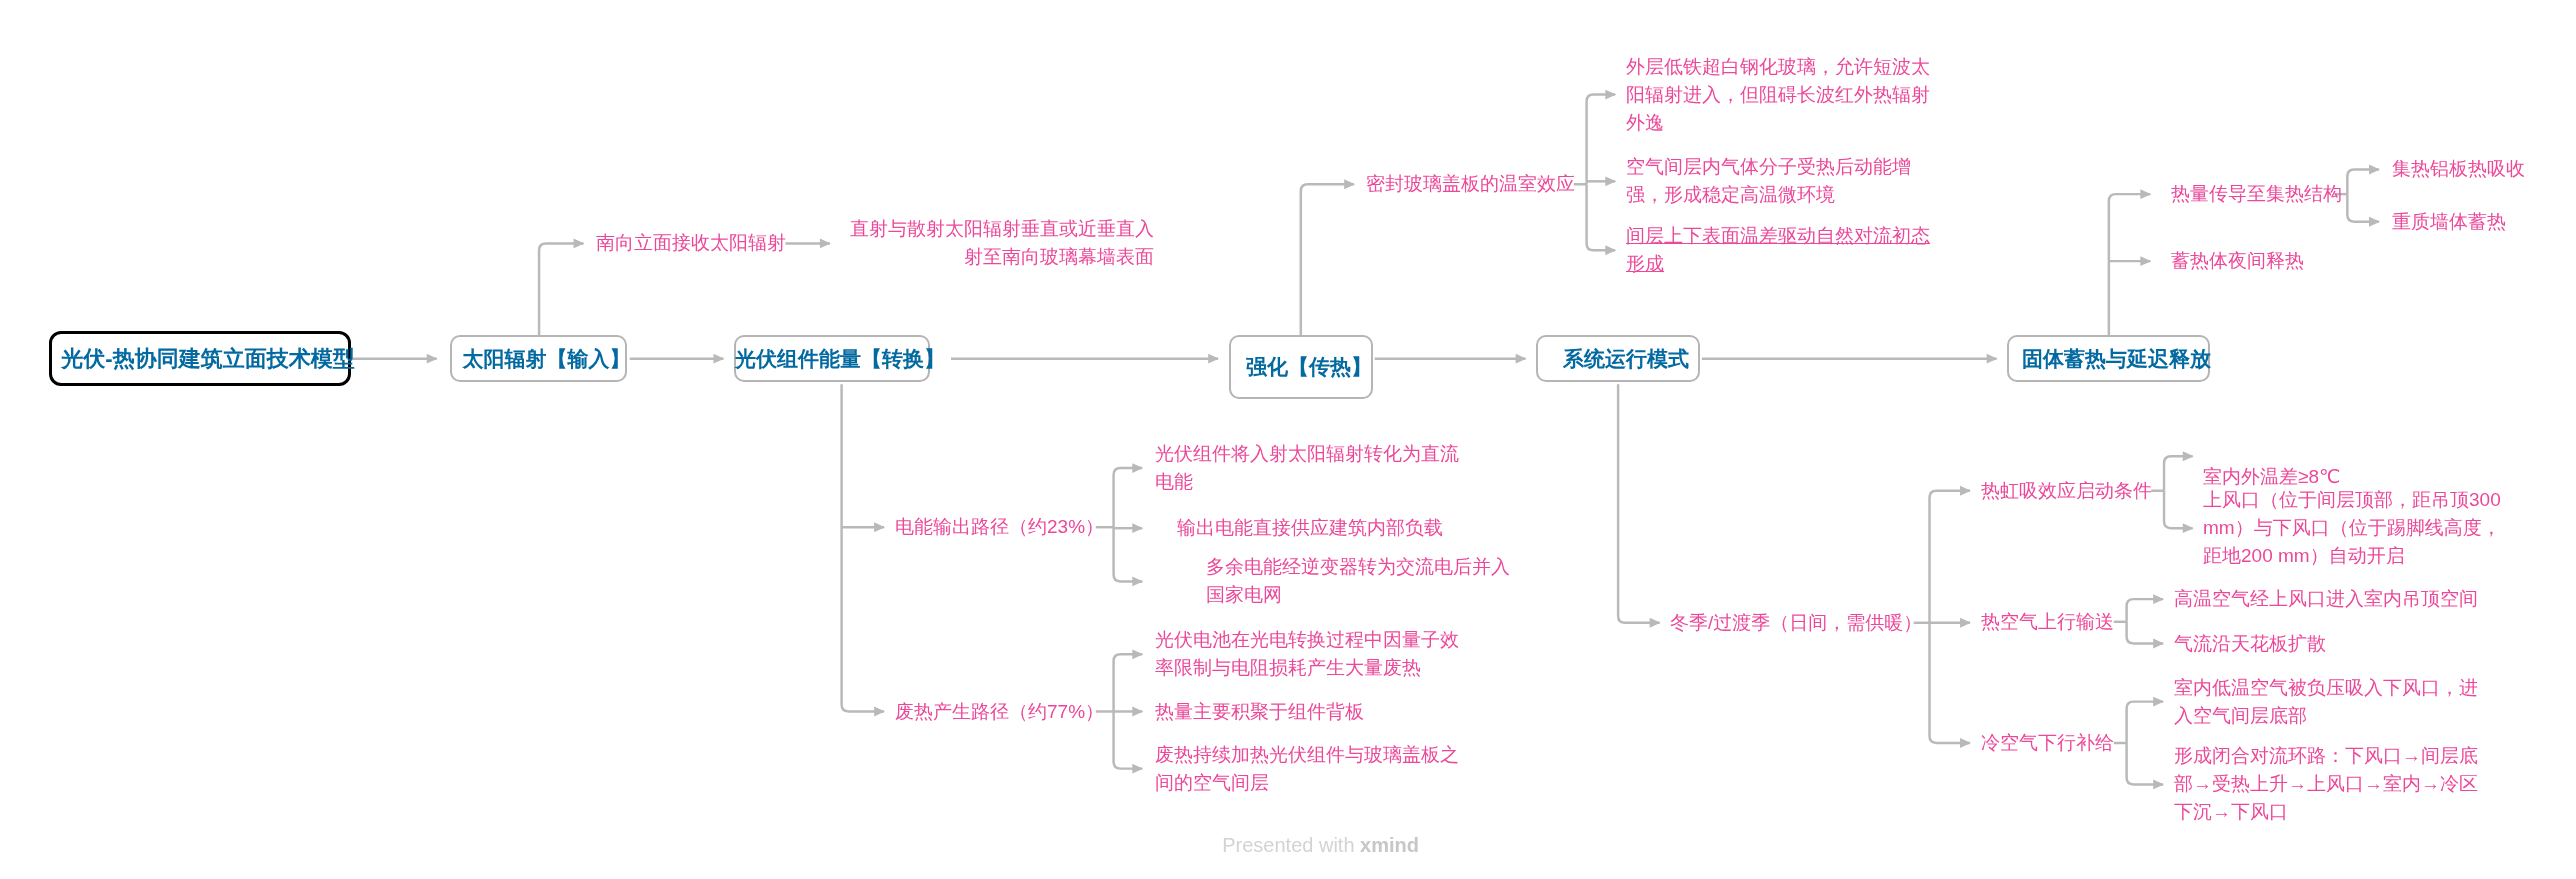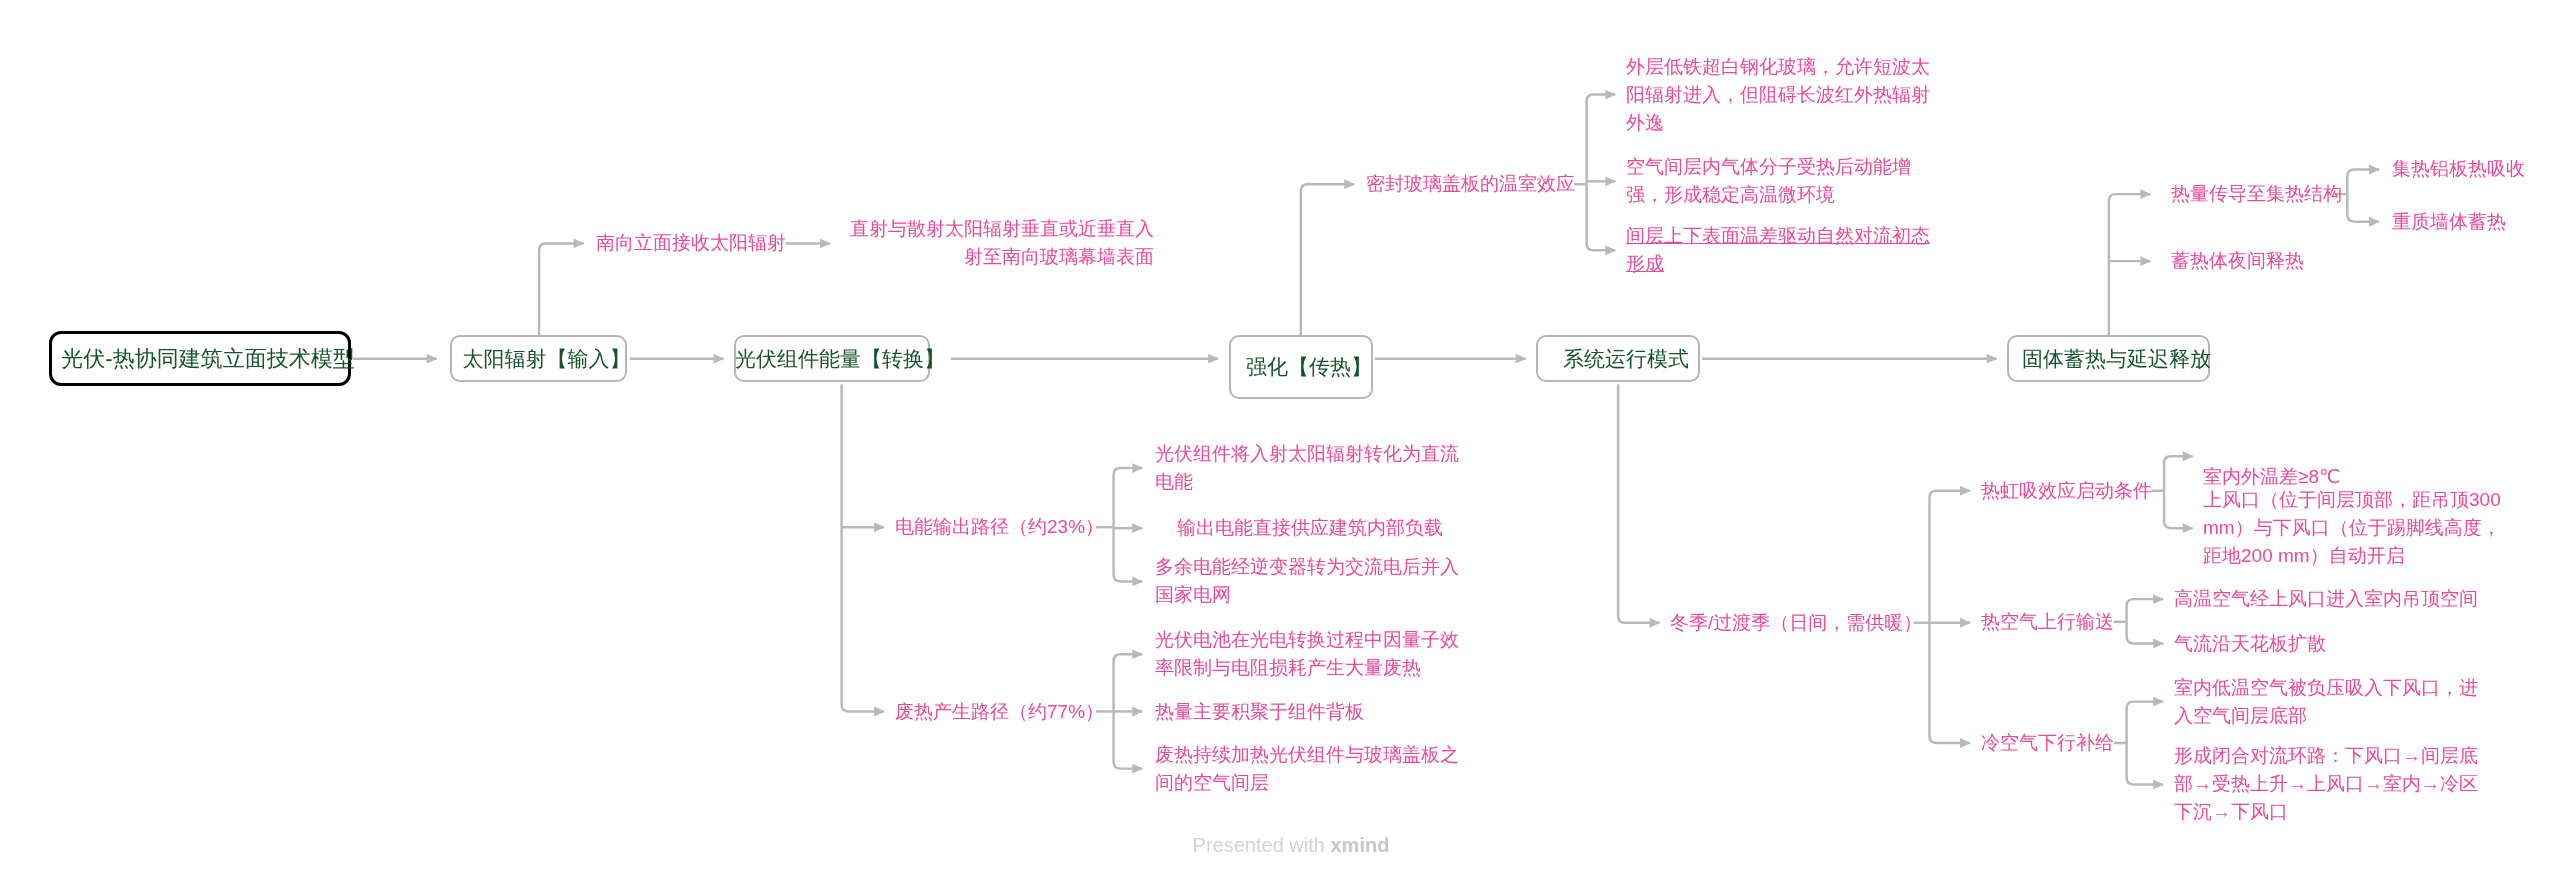--- a/index.html
+++ b/index.html
@@ -1,26 +1,26 @@
 <!DOCTYPE html>
 <html><head>
 <meta charset="utf-8">
 <style>
   html,body{margin:0;padding:0;background:#ffffff;}
   .canvas{position:relative;width:2576px;height:879px;background:#ffffff;
           font-family:"Liberation Sans","DejaVu Sans",sans-serif;overflow:hidden;}
   svg.connectors{position:absolute;left:0;top:0;width:2576px;height:879px;}
   .box{position:absolute;display:flex;align-items:center;justify-content:center;
        background:#fff;border:2.5px solid #b5b5b5;border-radius:10px;
-       font-size:21px;font-weight:normal;color:#14532d;box-sizing:border-box;white-space:nowrap;padding-left:16px;}
+       font-size:21px;font-weight:bold;color:#0369a1;box-sizing:border-box;white-space:nowrap;padding-left:16px;}
   .box.root{border:3px solid #000;border-radius:12px;font-size:22px;}
   .lbl{position:absolute;transform:translateY(-50%);font-size:19px;color:#ec4899;
        line-height:28px;white-space:nowrap;}
   .lbl.wrap{white-space:normal;word-break:break-all;}
-  .footer{position:absolute;left:1163px;top:834px;width:256px;text-align:center;
+  .footer{position:absolute;left:1163px;top:834px;width:256px;text-align:right;
           font-size:20px;color:#d3d3d3;white-space:nowrap;}
   .footer .brand{color:#c7c7c7;font-weight:bold;}
 </style>
 </head>
 <body>
 
 <div class="canvas">
 
   <svg class="connectors" viewBox="0 0 2614 892" fill="none">
     <defs>
@@ -90,21 +90,21 @@
   <div class="lbl wrap" style="left:841px;top:243px;width:313px;text-align:right;">直射与散射太阳辐射垂直或近垂直入射至南向玻璃幕墙表面</div>
 
   <div class="lbl" style="left:1366px;top:184px;">密封玻璃盖板的温室效应</div>
   <div class="lbl wrap" style="left:1626px;top:95px;width:307px;">外层低铁超白钢化玻璃，允许短波太阳辐射进入，但阻碍长波红外热辐射外逸</div>
   <div class="lbl wrap" style="left:1626px;top:181px;width:296px;">空气间层内气体分子受热后动能增强，形成稳定高温微环境</div>
   <div class="lbl wrap" style="left:1626px;top:250px;width:307px;text-decoration:underline;">间层上下表面温差驱动自然对流初态形成</div>
 
   <div class="lbl" style="left:895px;top:527px;">电能输出路径（约23%）</div>
   <div class="lbl wrap" style="left:1155px;top:468px;width:307px;">光伏组件将入射太阳辐射转化为直流电能</div>
   <div class="lbl" style="left:1155px;top:528px;margin-left:22px;">输出电能直接供应建筑内部负载</div>
-  <div class="lbl wrap" style="left:1155px;top:581px;width:307px;">多余电能经逆变器转为交流电后并入国家电网</div>
+  <div class="lbl wrap" style="left:1206px;top:581px;width:307px;">多余电能经逆变器转为交流电后并入国家电网</div>
 
   <div class="lbl" style="left:895px;top:712px;">废热产生路径（约77%）</div>
   <div class="lbl wrap" style="left:1155px;top:654px;width:307px;">光伏电池在光电转换过程中因量子效率限制与电阻损耗产生大量废热</div>
   <div class="lbl" style="left:1155px;top:712px;">热量主要积聚于组件背板</div>
   <div class="lbl wrap" style="left:1155px;top:769px;width:307px;">废热持续加热光伏组件与玻璃盖板之间的空气间层</div>
 
   <div class="lbl" style="left:1670px;top:623px;">冬季/过渡季（日间，需供暖）</div>
   <div class="lbl" style="left:1981px;top:491px;">热虹吸效应启动条件</div>
   <div class="lbl" style="left:2203px;top:456px;margin-top:21px;">室内外温差≥8℃</div>
   <div class="lbl wrap" style="left:2203px;top:528px;width:311px;">上风口（位于间层顶部，距吊顶300 mm）与下风口（位于踢脚线高度，距地200 mm）自动开启</div>

